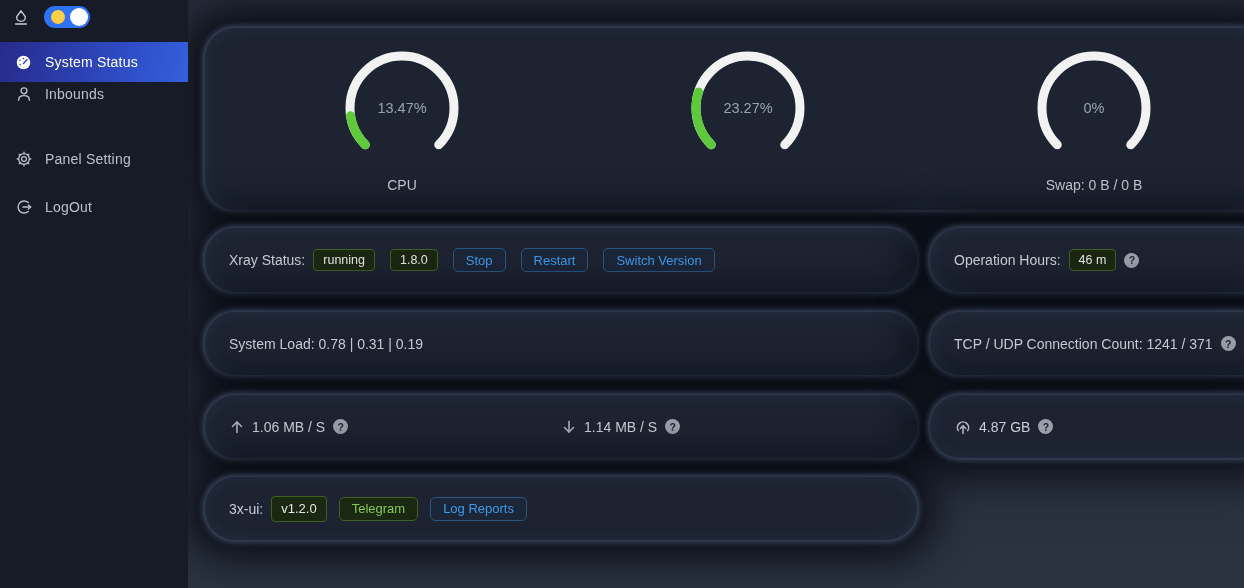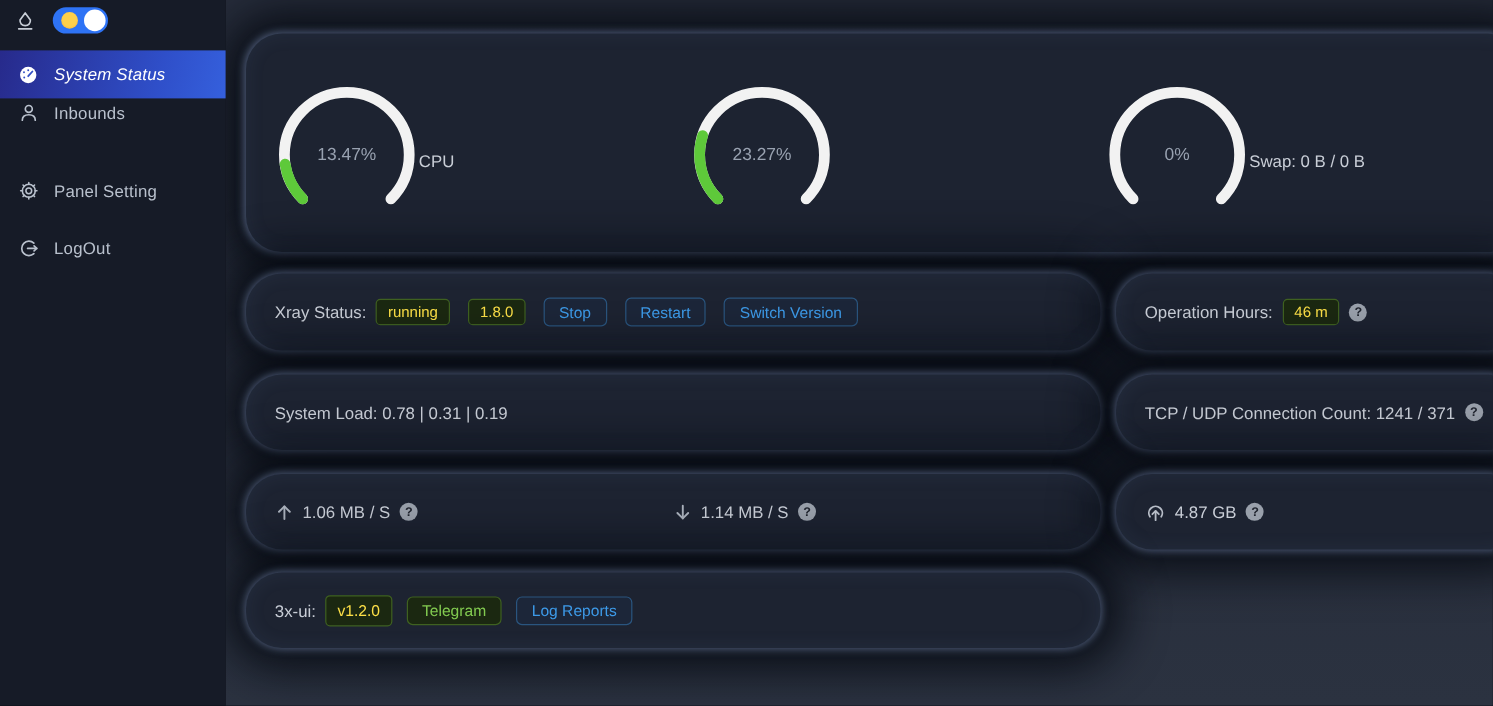--- a/index.html
+++ b/index.html
@@ -23,28 +23,28 @@
   .menu-item.active{background:linear-gradient(105deg,#272a8b 0%,#2f4fc9 70%,#3560dd 100%);color:#ffffff;}
   
   .main{position:absolute;left:188px;top:0;width:1056px;height:588px;overflow:hidden;
     background:linear-gradient(180deg,#262c3a 0%,#272d3b 55%,#2b3240 100%);}
   .card{position:absolute;background:#1d2331;border-radius:30px;
     box-shadow:0 0 7px 1px rgba(150,175,225,0.48), 0 0 36px 18px rgba(5,8,15,0.85),
                inset 0 0 16px rgba(110,135,185,0.10);
     color:#c9ced7;font-size:14px;}
   .row-card{display:flex;align-items:center;padding:0 24px;box-sizing:border-box;}
   .card-gauges{left:17px;top:28px;width:1065px;height:182px;display:flex;padding:20px 0 0 24px;box-sizing:border-box;}
-  .gauge-col{width:346px;display:flex;align-items:center;}
+  .gauge-col{width:346px;display:flex;flex-direction:column;align-items:center;}
   .gauge-wrap{position:relative;width:120px;height:120px;}
   .gauge-pct{position:absolute;left:50%;top:50%;transform:translate(-50%,-50%);
     color:#99a2b1;font-size:14.5px;}
   .gauge-label{margin-top:9px;color:#c9ced7;font-size:14px;white-space:nowrap;}
   
   .tag-green{display:inline-flex;align-items:center;height:20px;padding:0 9px;border-radius:4px;
-    background:#1b2811;border:1px solid #3f6120;color:#fde047;font-size:12.5px;white-space:nowrap;}
+    background:#1b2811;border:1px solid #3f6120;color:#e5e5e5;font-size:12.5px;white-space:nowrap;}
   .btn-blue{display:inline-flex;align-items:center;height:24px;padding:0 12px;border-radius:5px;
     background:rgba(30,55,95,0.18);border:1px solid #2a557f;color:#3d9ae8;font-size:13px;
     cursor:pointer;white-space:nowrap;}
   .btn-green{display:inline-flex;align-items:center;height:24px;padding:0 12px;border-radius:5px;
     background:#1b2811;border:1px solid #3f6120;color:#82ca50;font-size:13px;cursor:pointer;white-space:nowrap;}
   .qmark{display:inline-flex;align-items:center;justify-content:center;width:15px;height:15px;
     border-radius:50%;background:#99a0ab;color:#20242e;font-size:10.5px;font-weight:bold;
     margin-left:8px;cursor:pointer;flex:none;}
   .gap8{margin-left:8px;} .gap15{margin-left:15px;} .gap17{margin-left:12px;}
   .speed-half{width:50%;display:flex;align-items:center;}
@@ -163,21 +163,21 @@
         <path d="M8 1.8 L12.3 7.6 C12.6 10.6 10.6 12.4 8 12.4 C5.4 12.4 3.4 10.6 3.7 7.6 Z"></path>
         <path d="M2.6 15 H13.4"></path>
       </svg>
     </span>
     <div class="switch">
       <span class="sun"></span>
       <span class="knob"></span>
     </div>
   </div>
 
-  <div class="menu-item active" style="top:42px;font-style:italic;">
+  <div class="menu-item active" style="top:42px;">
     <span class="mi-ico">
       <svg width="17" height="17" viewBox="0 0 17 17">
         <circle cx="8.5" cy="8.5" r="6.8" fill="currentColor"></circle>
         <path d="M8.5 9.5 L12 5.6" stroke="#3250c5" stroke-width="1.5" stroke-linecap="round" fill="none"></path>
         <circle cx="5" cy="6.2" r="0.8" fill="#3250c5"></circle>
         <circle cx="8.5" cy="4.6" r="0.8" fill="#3250c5"></circle>
         <circle cx="5.2" cy="10.6" r="0.8" fill="#3250c5"></circle>
       </svg>
     </span>
     <span class="mi-label">System Status</span>

